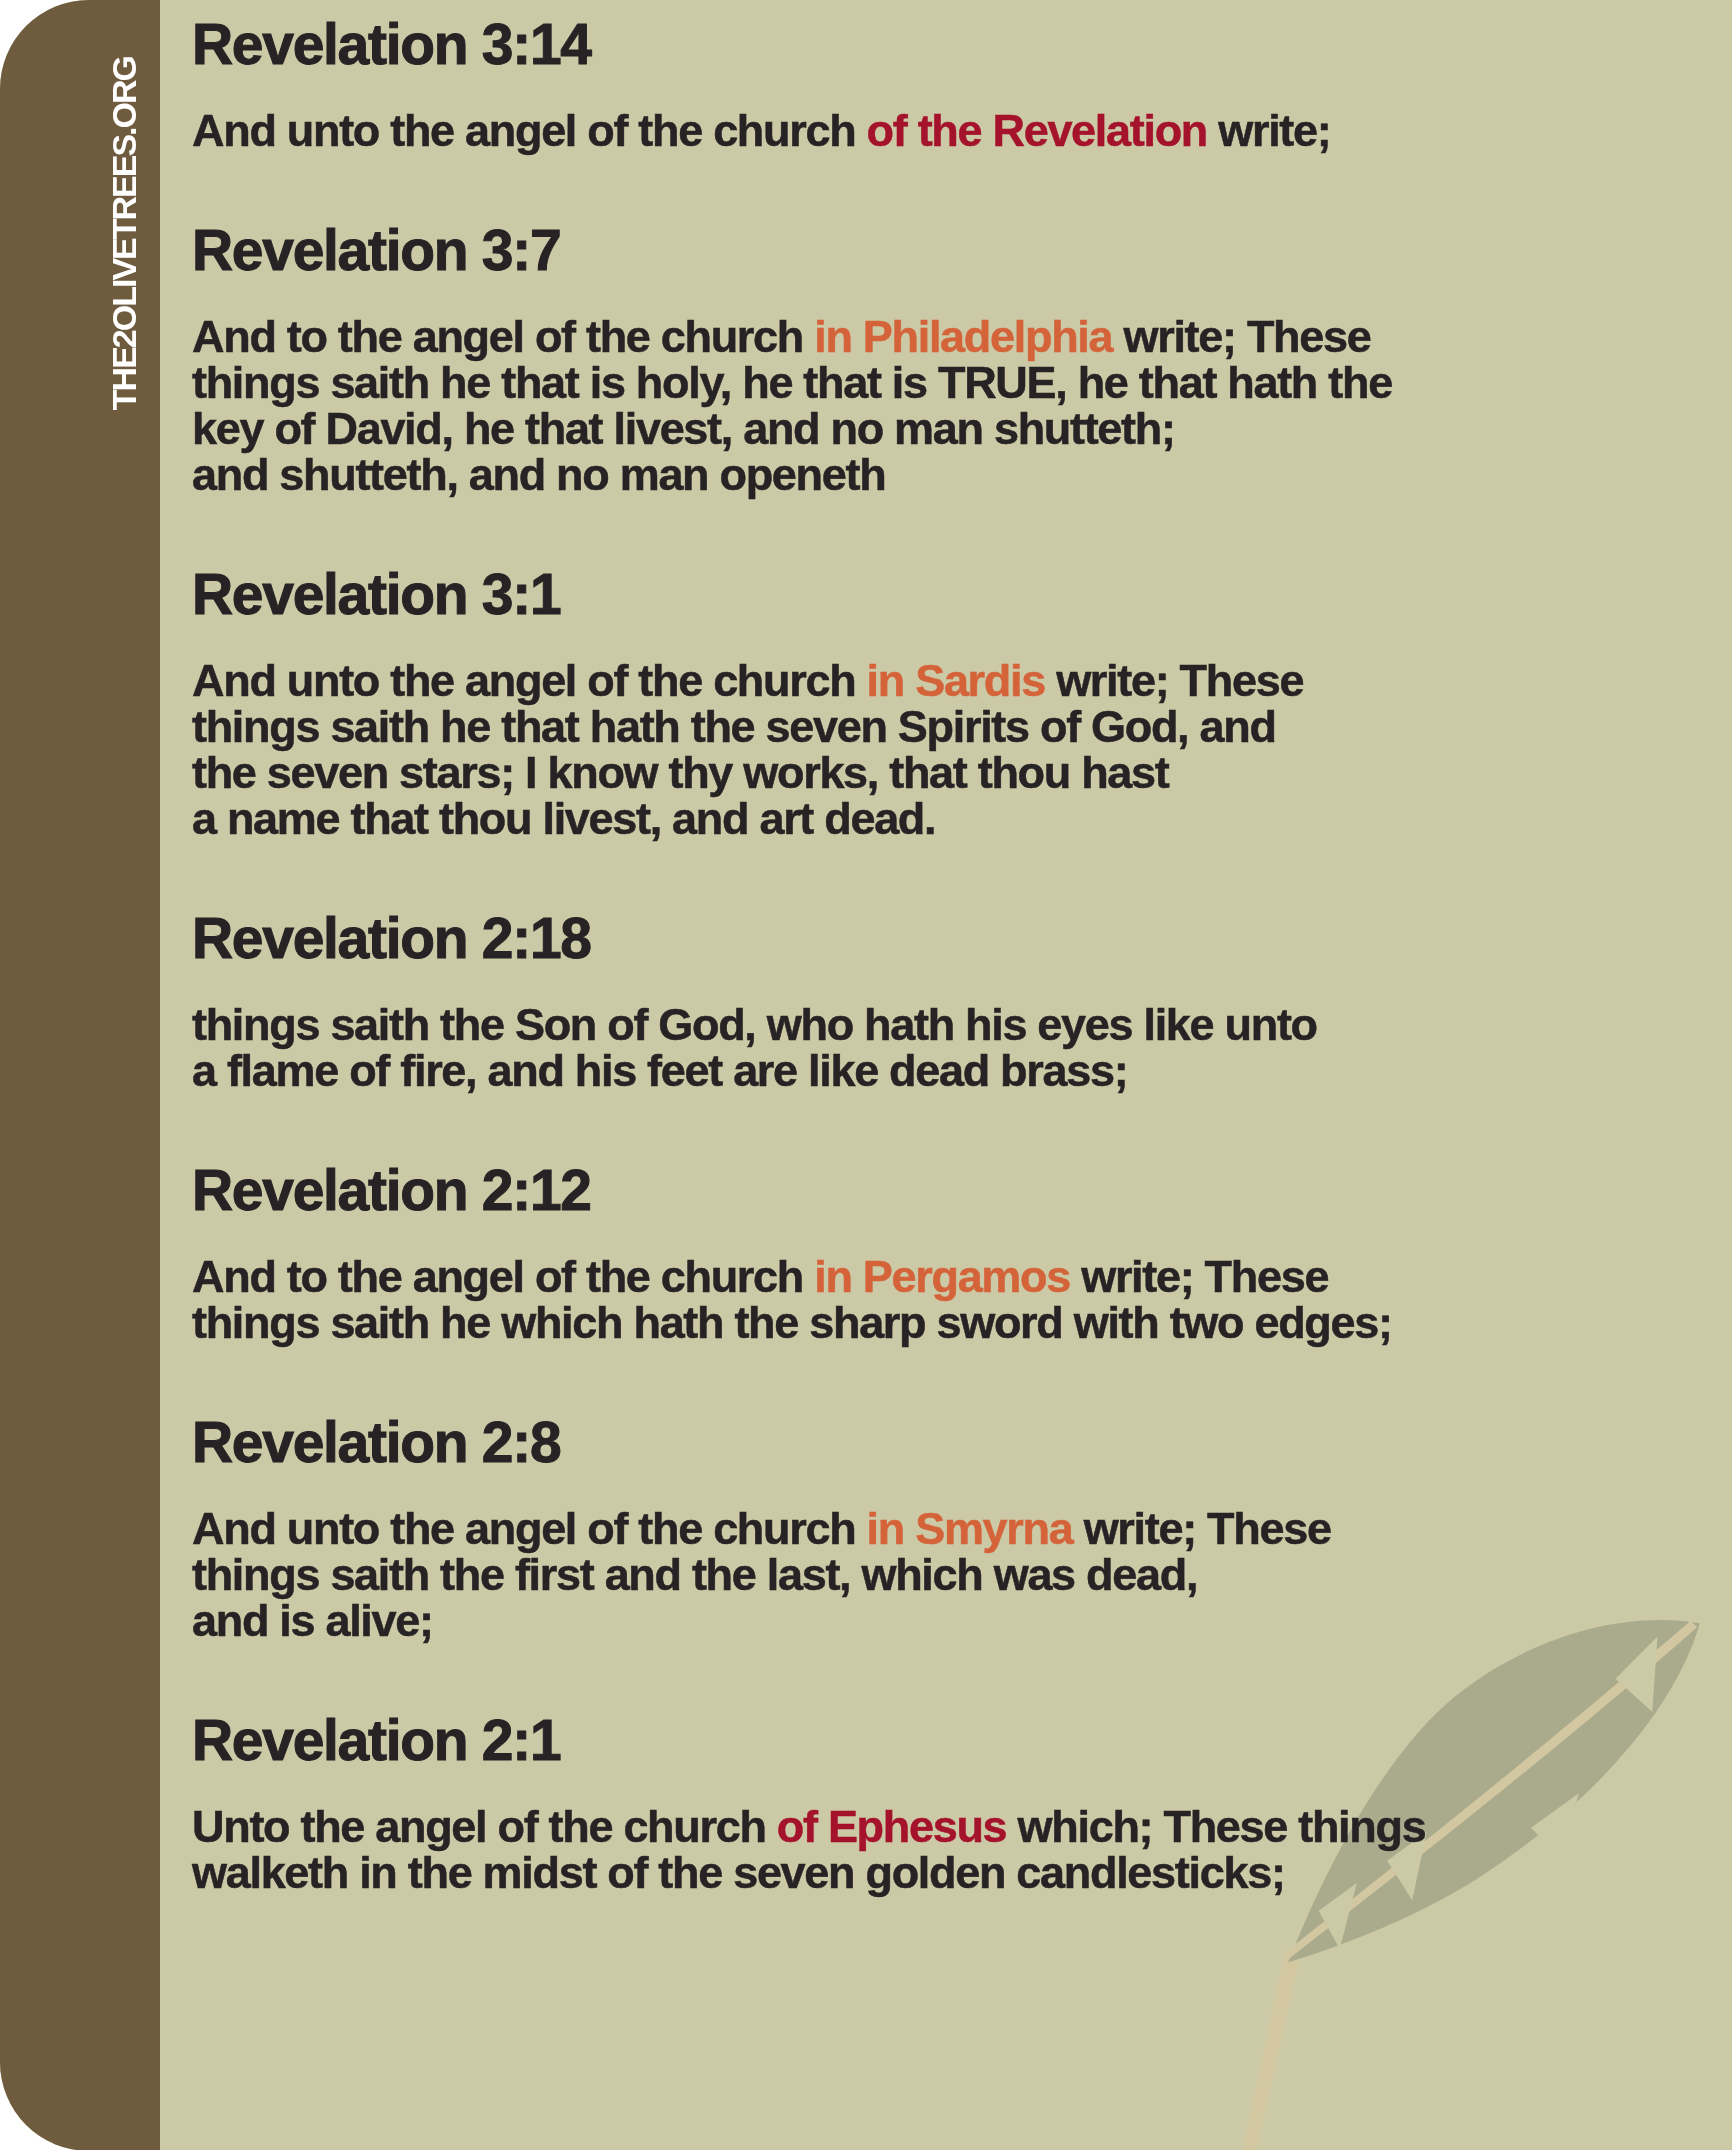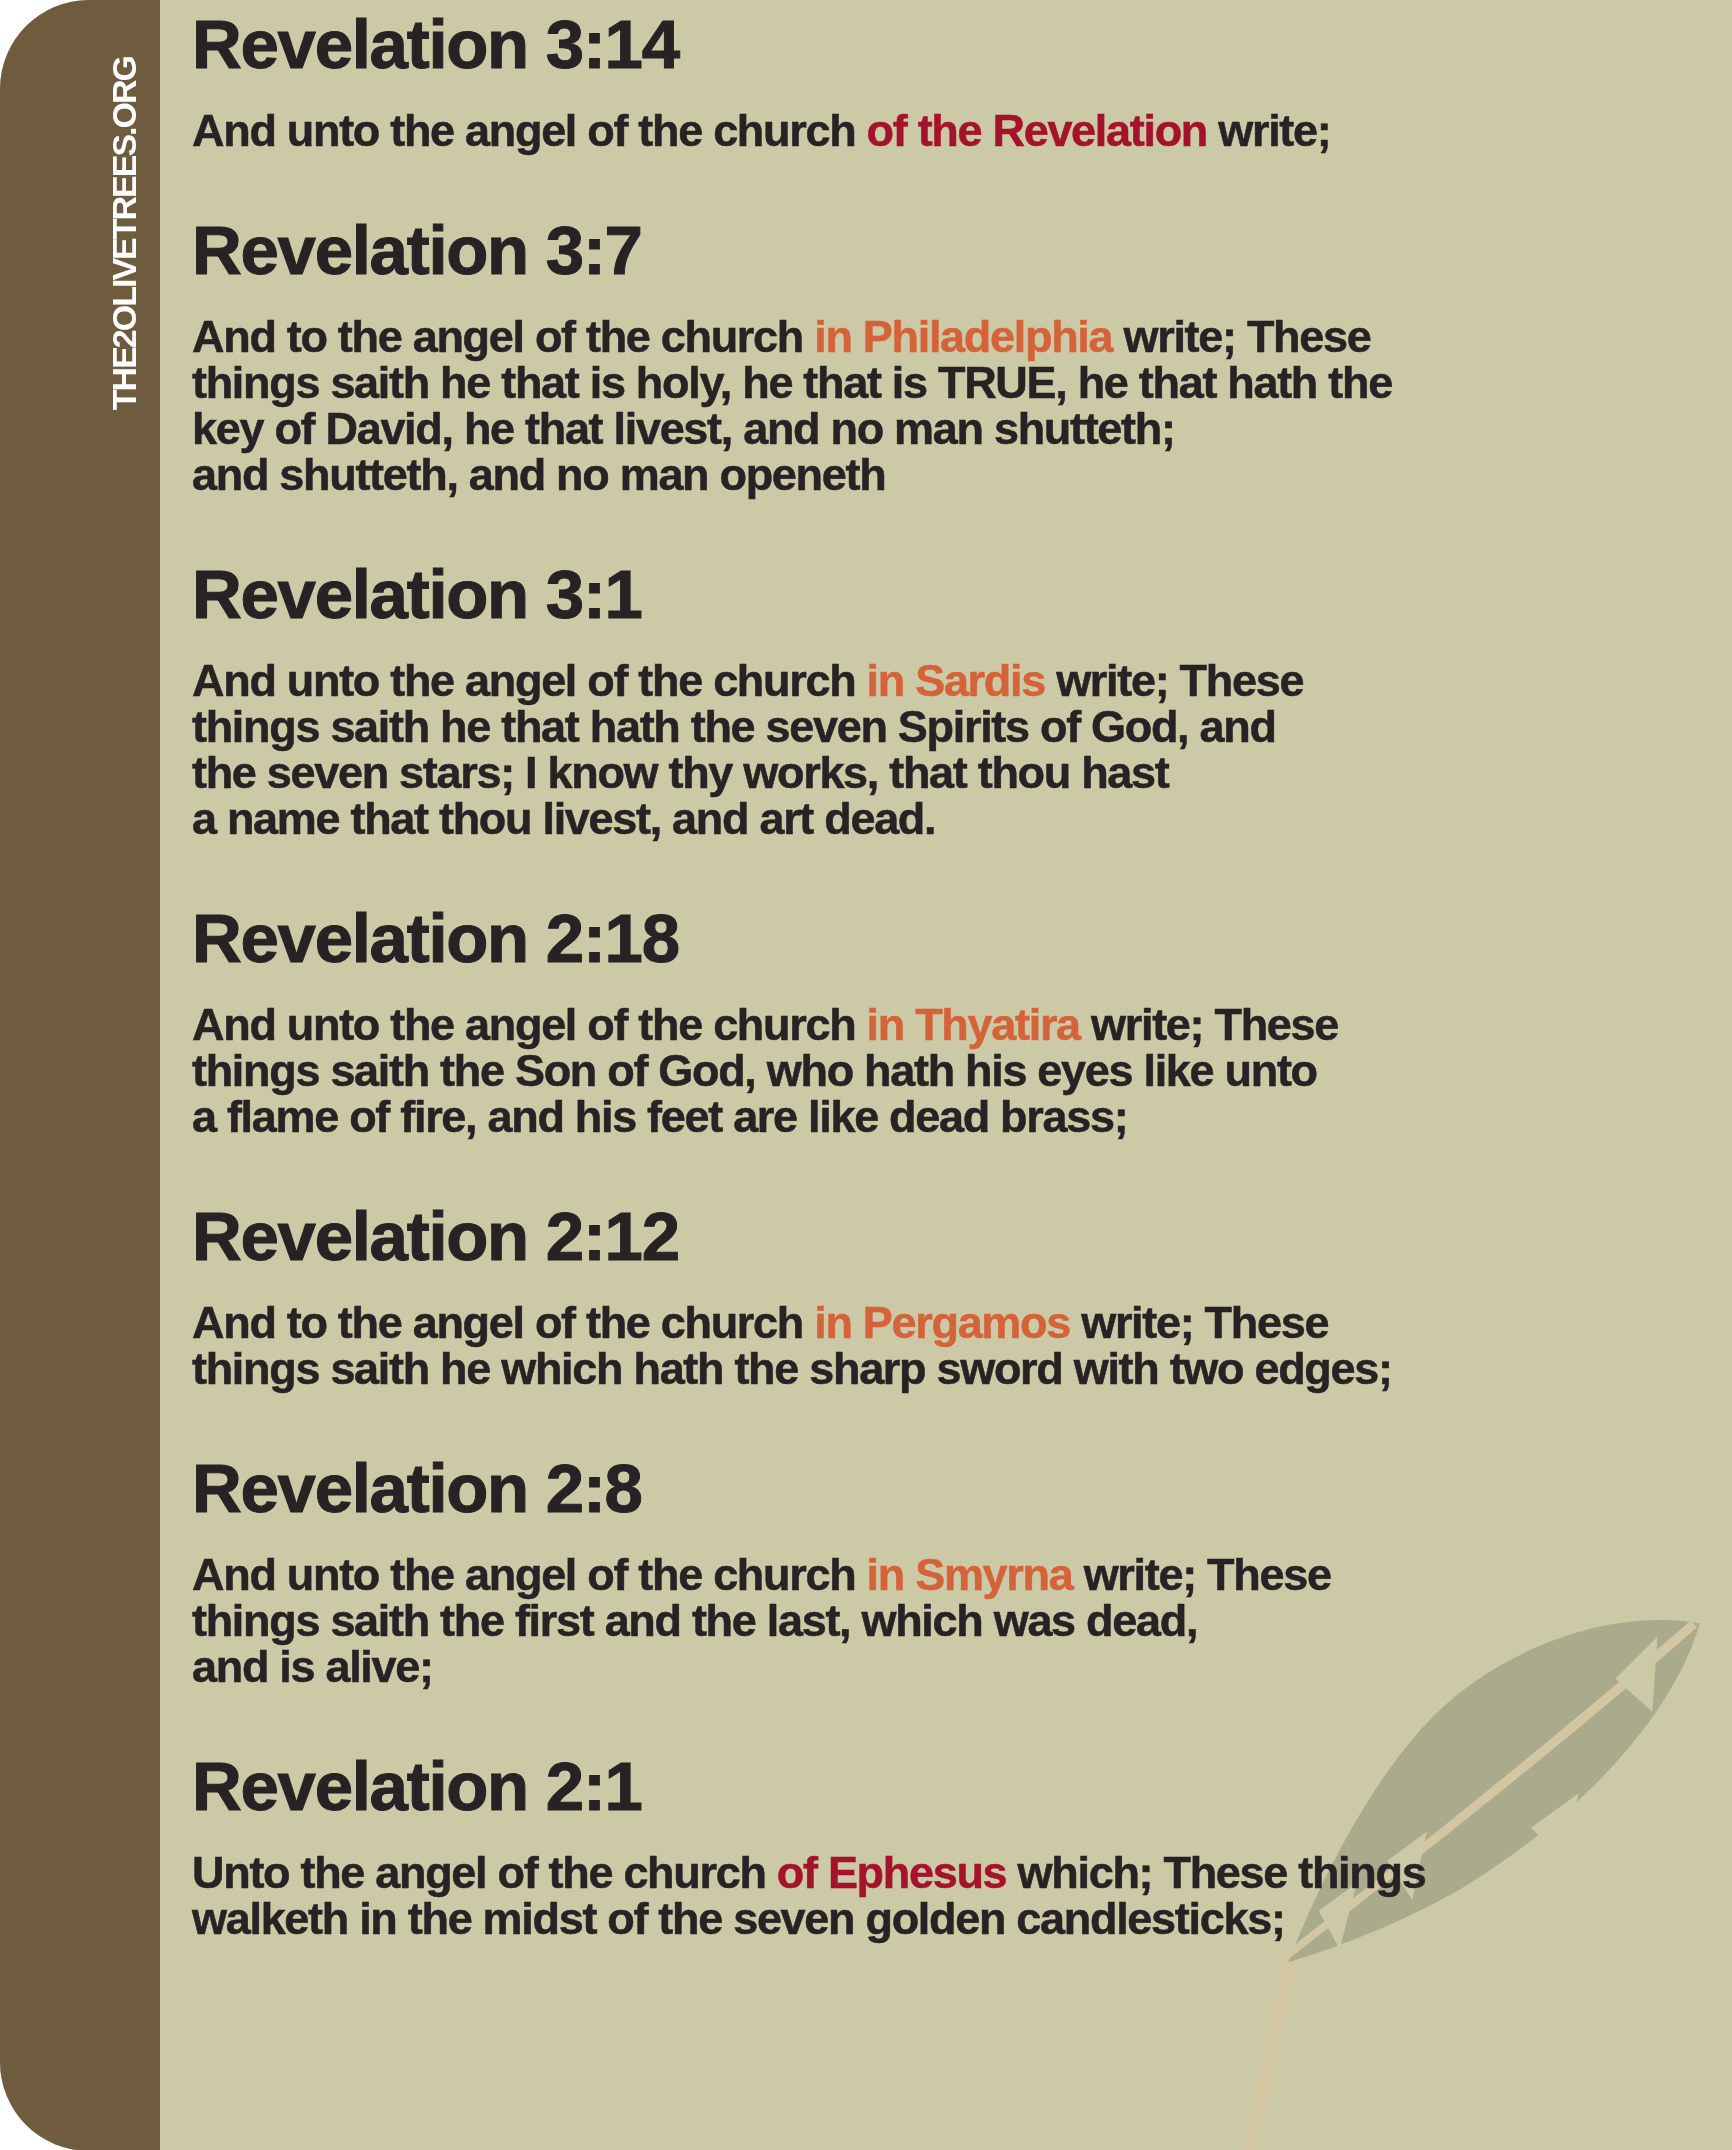--- a/index.html
+++ b/index.html
@@ -63,21 +63,21 @@
   .content {
     position: absolute;
     left: 160px; top: 0; right: 0; bottom: 0;
     padding: 17px 18.5px 0 32px;
     color: var(--text);
     z-index: 2;
   }
   .verse-block { margin: 0 0 69px 0; }
   .verse-ref {
     margin: 0 0 36px 0;
-    font-size: 69px;
+    font-size: 57px;
     line-height: 55px;
     font-weight: 700;
     letter-spacing: -1.3px;
     -webkit-text-stroke: 1px currentColor;
   }
   .verse-line {
     font-size: 45px;
     line-height: 46px;
     font-weight: 700;
     letter-spacing: -1.3px;
@@ -133,21 +133,20 @@
           <div class="verse-text">
             <div class="verse-line"><span>And unto the angel of the church </span><span class="hl-orange">in Sardis</span><span> write; These</span></div>
             <div class="verse-line"><span>things saith he that hath the seven Spirits of God, and</span></div>
             <div class="verse-line"><span>the seven stars; I know thy works, that thou hast</span></div>
             <div class="verse-line"><span>a name that thou livest, and art dead.</span></div>
           </div>
         </section>
         <section class="verse-block">
           <h2 class="verse-ref">Revelation 2:18</h2>
           <div class="verse-text">
-            <div class="verse-line"><span>And unto the angel of the church </span><span class="hl-orange">in Thyatira</span><span> write; These</span></div>
             <div class="verse-line"><span>things saith the Son of God, who hath his eyes like unto</span></div>
             <div class="verse-line"><span>a flame of fire, and his feet are like dead brass;</span></div>
           </div>
         </section>
         <section class="verse-block">
           <h2 class="verse-ref">Revelation 2:12</h2>
           <div class="verse-text">
             <div class="verse-line"><span>And to the angel of the church </span><span class="hl-orange">in Pergamos</span><span> write; These</span></div>
             <div class="verse-line"><span>things saith he which hath the sharp sword with two edges;</span></div>
           </div>

